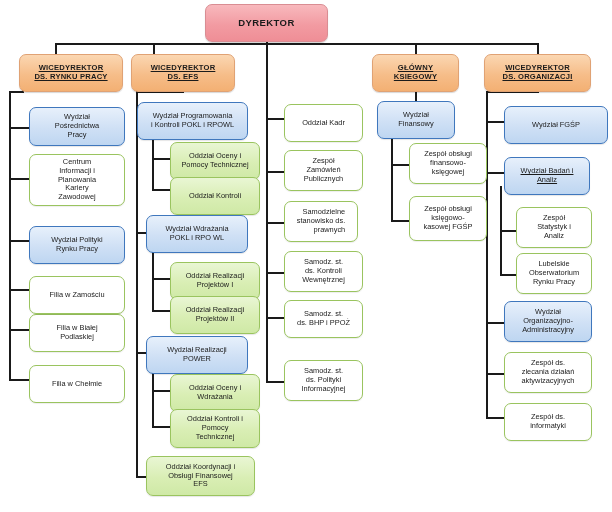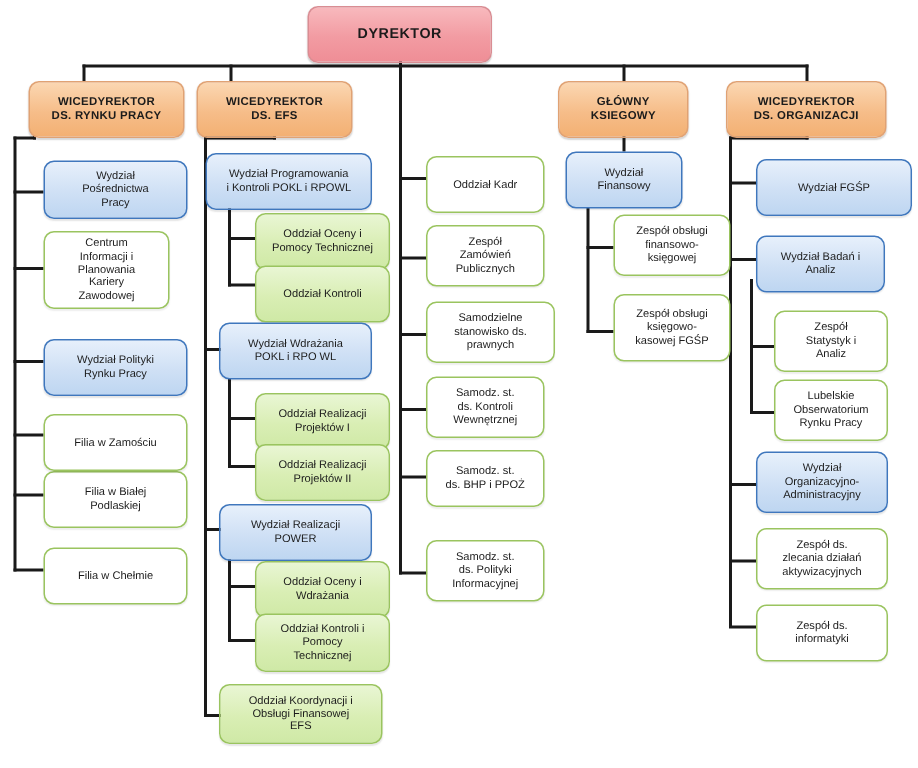--- a/index.html
+++ b/index.html
@@ -35,20 +35,21 @@
     border:1px solid #d98d93;
     font-weight:bold;font-size:9.5px;letter-spacing:.4px;
     box-shadow:0 1px 1px rgba(0,0,0,.18);
   }
   
   .node.exec{
     background:linear-gradient(180deg,#fbd7b2 0%,#f6bd89 55%,#f3b073 100%);
     border:1px solid #e0a274;
     font-weight:bold;font-size:7.6px;letter-spacing:.2px;
     box-shadow:0 1px 1px rgba(0,0,0,.16);
+    text-decoration:underline;
   }
   
   .node.dept{
     background:linear-gradient(180deg,#e7f0fb 0%,#cfe0f5 55%,#bed6f1 100%);
     border:1px solid #3f77bd;
     font-size:7.4px;
     box-shadow:0 1px 1px rgba(0,0,0,.10);
   }
   
   .node.unit{
@@ -143,21 +144,21 @@
   <div class="node exec" style="left:131px;top:54px;width:104px;height:28px;">WICEDYREKTOR
 DS. EFS</div>
   <div class="node exec" style="left:372px;top:54px;width:87px;height:28px;">GŁÓWNY
 KSIEGOWY</div>
   <div class="node exec" style="left:484px;top:54px;width:107px;height:28px;">WICEDYREKTOR
 DS. ORGANIZACJI</div>
 
   <div class="node dept" style="left:29px;top:107px;width:96px;height:39px;">Wydział
 Pośrednictwa
 Pracy</div>
-  <div class="node plain" style="left:29px;top:154px;width:84px;height:52px;">Centrum
+  <div class="node plain" style="left:29px;top:154px;width:96px;height:52px;">Centrum
 Informacji  i
 Planowania
 Kariery
 Zawodowej</div>
   <div class="node dept" style="left:29px;top:226px;width:96px;height:29px;">Wydział Polityki
 Rynku Pracy</div>
   <div class="node plain" style="left:29px;top:314px;width:96px;height:31px;">Filia w Białej
 Podlaskiej</div>
   <div class="node plain" style="left:29px;top:276px;width:96px;height:27px;">Filia w Zamościu</div>
   <div class="node dept" style="left:137px;top:102px;width:111px;height:34px;">Wydział Programowania
@@ -181,21 +182,21 @@
 Pomocy
 Technicznej</div>
   <div class="node unit" style="left:146px;top:456px;width:109px;height:40px;">Oddział Koordynacji i
 Obsługi Finansowej
 EFS</div>
 
   <div class="node plain" style="left:284px;top:104px;width:79px;height:38px;">Oddział Kadr</div>
   <div class="node plain" style="left:284px;top:150px;width:79px;height:41px;">Zespół
 Zamówień
 Publicznych</div>
-  <div class="node plain" style="left:284px;top:201px;width:86px;height:41px;">Samodzielne
+  <div class="node plain" style="left:284px;top:201px;width:74px;height:41px;text-align:right;">Samodzielne
 stanowisko ds.
 prawnych</div>
   <div class="node plain" style="left:284px;top:251px;width:79px;height:41px;">Samodz. st.
 ds. Kontroli
 Wewnętrznej</div>
   <div class="node plain" style="left:284px;top:300px;width:79px;height:34px;">Samodz. st.
 ds. BHP i PPOŻ</div>
   <div class="node plain" style="left:284px;top:360px;width:79px;height:41px;">Samodz. st.
 ds. Polityki
 Informacyjnej</div>
@@ -203,21 +204,21 @@
   <div class="node dept" style="left:377px;top:101px;width:78px;height:34px;">Wydział
 Finansowy</div>
   <div class="node plain" style="left:409px;top:143px;width:78px;height:41px;">Zespół obsługi
 finansowo-
 księgowej</div>
   <div class="node plain" style="left:409px;top:196px;width:78px;height:45px;">Zespół obsługi
 księgowo-
 kasowej FGŚP</div>
 
   <div class="node dept" style="left:504px;top:106px;width:104px;height:30px;">Wydział FGŚP</div>
-  <div class="node dept" style="left:504px;top:157px;width:86px;height:31px;">Wydział Badań i
+  <div class="node dept" style="left:504px;top:157px;width:86px;height:31px;text-decoration:underline;">Wydział Badań i
 Analiz</div>
   <div class="node plain" style="left:516px;top:207px;width:76px;height:41px;">Zespół
 Statystyk i
 Analiz</div>
   <div class="node plain" style="left:516px;top:253px;width:76px;height:41px;">Lubelskie
 Obserwatorium
 Rynku Pracy</div>
   <div class="node dept" style="left:504px;top:301px;width:88px;height:41px;">Wydział
 Organizacyjno-
 Administracyjny</div>

